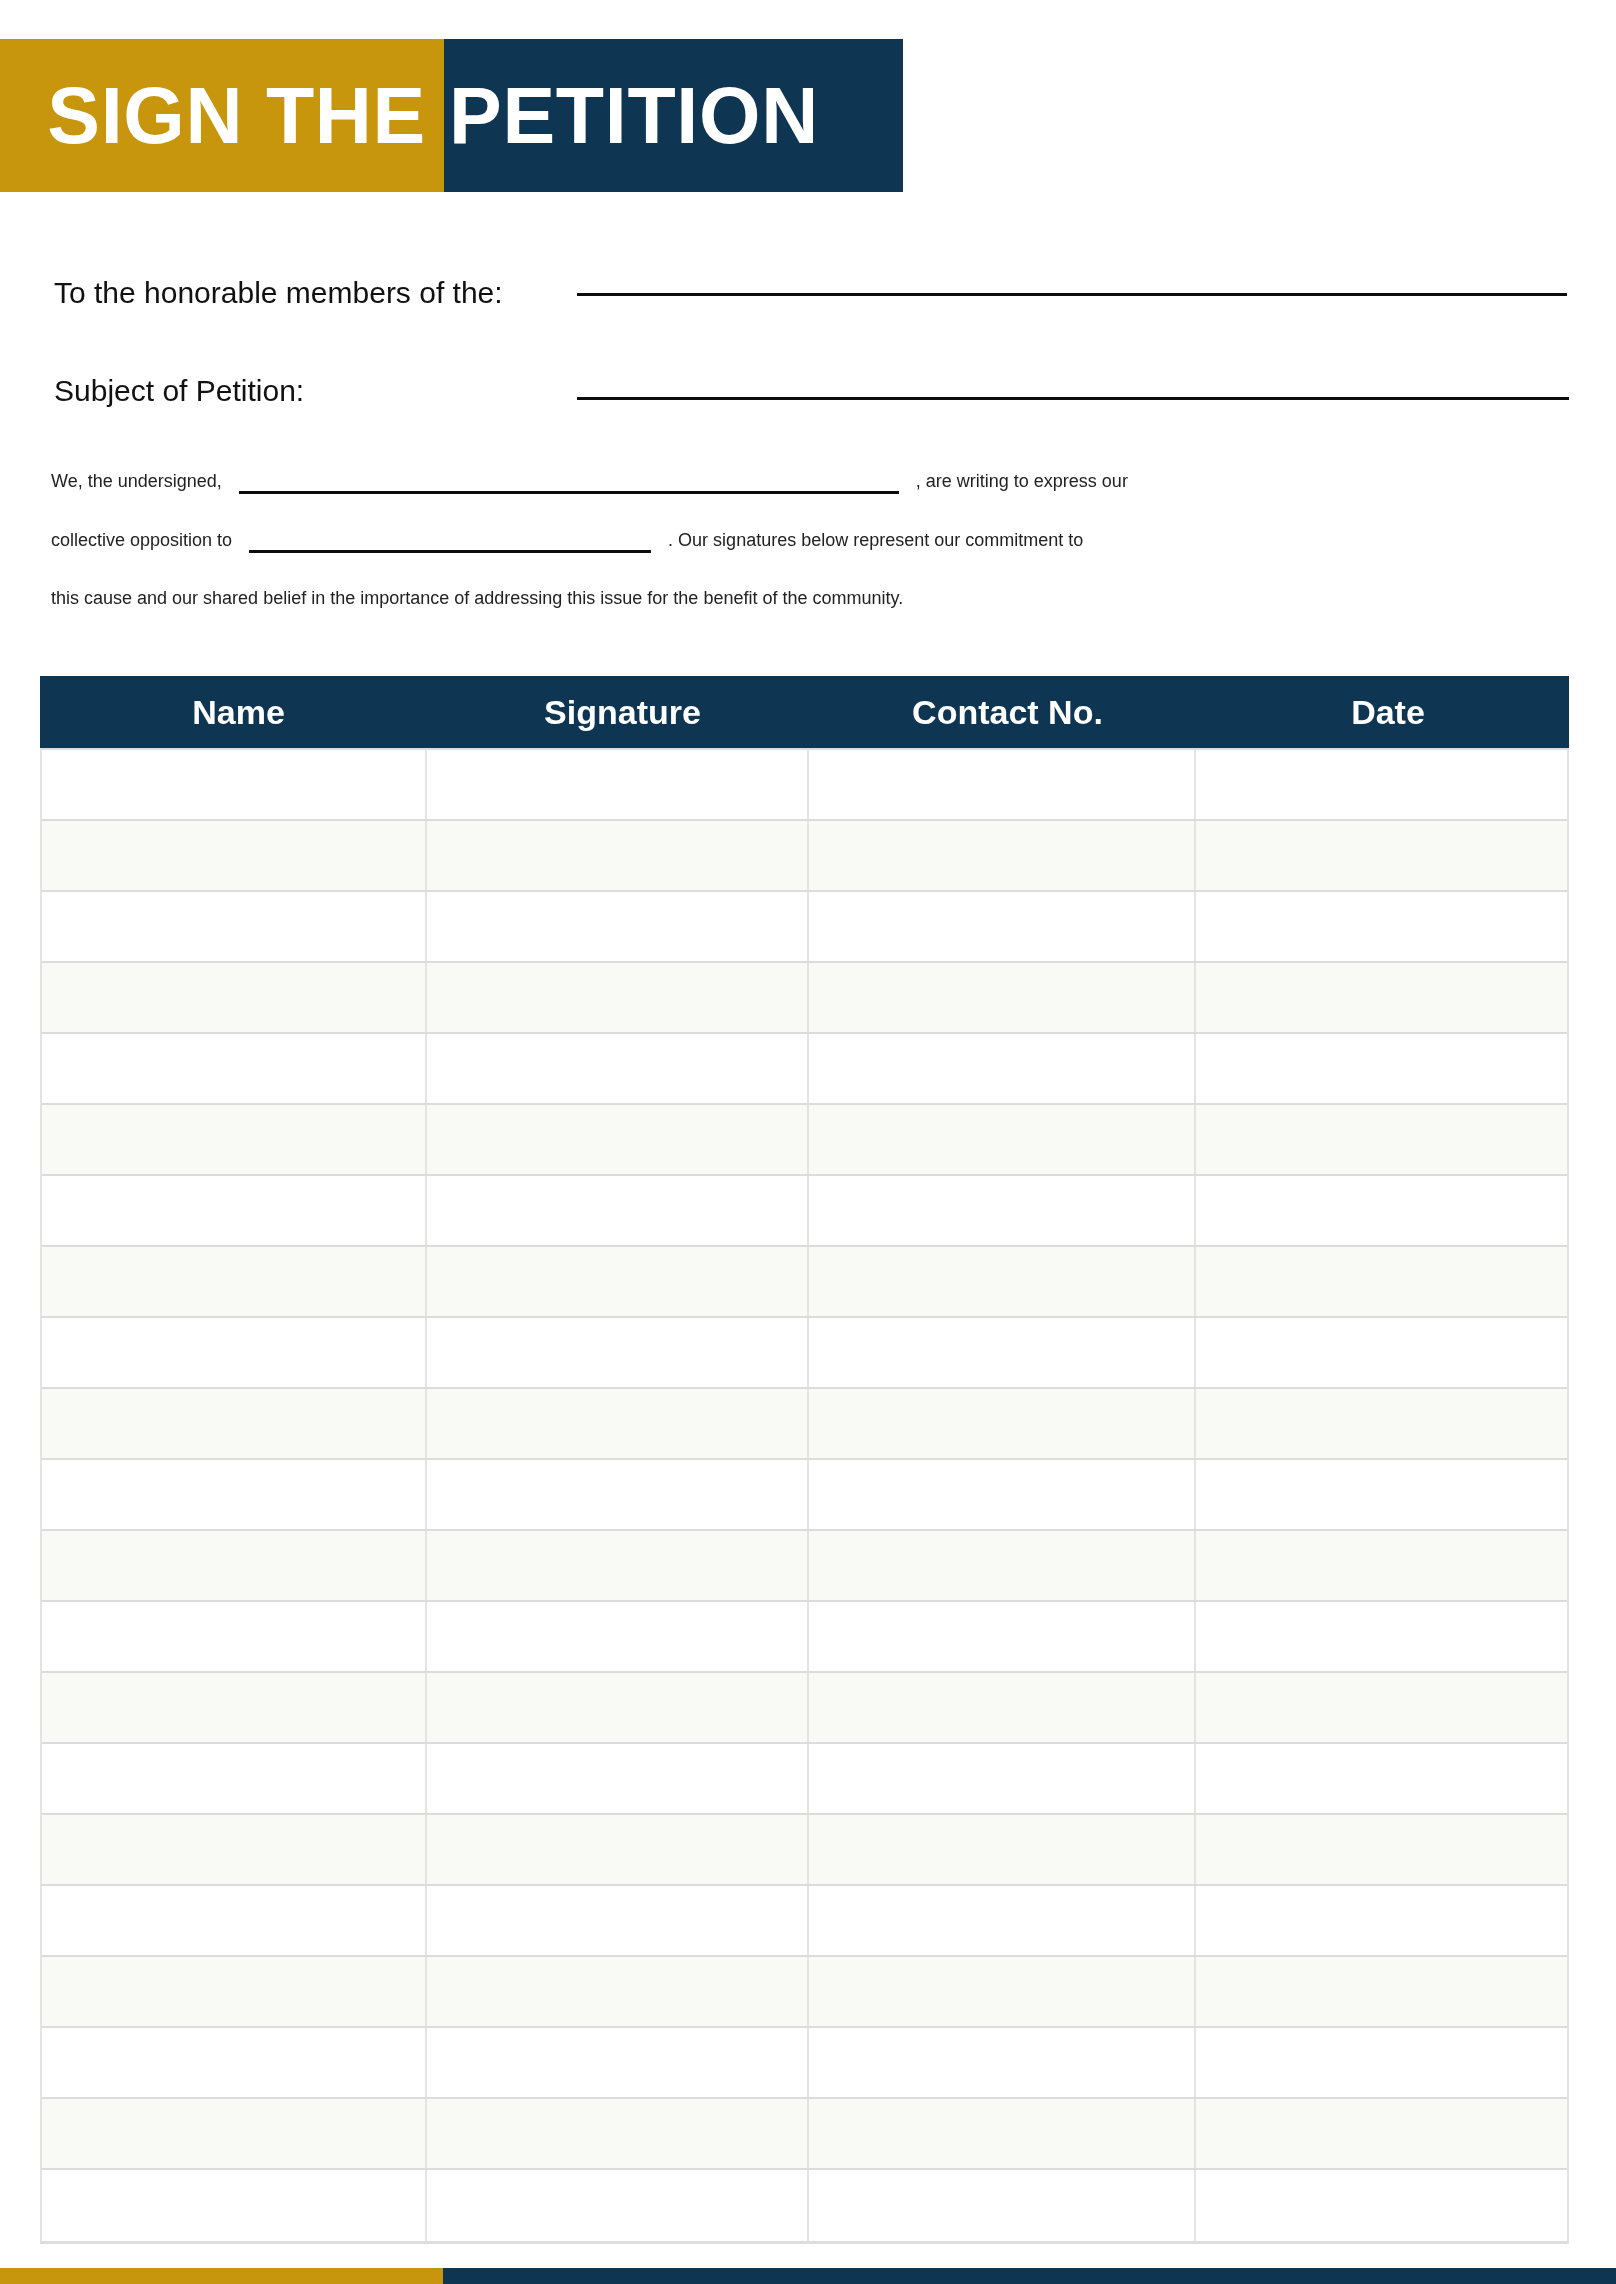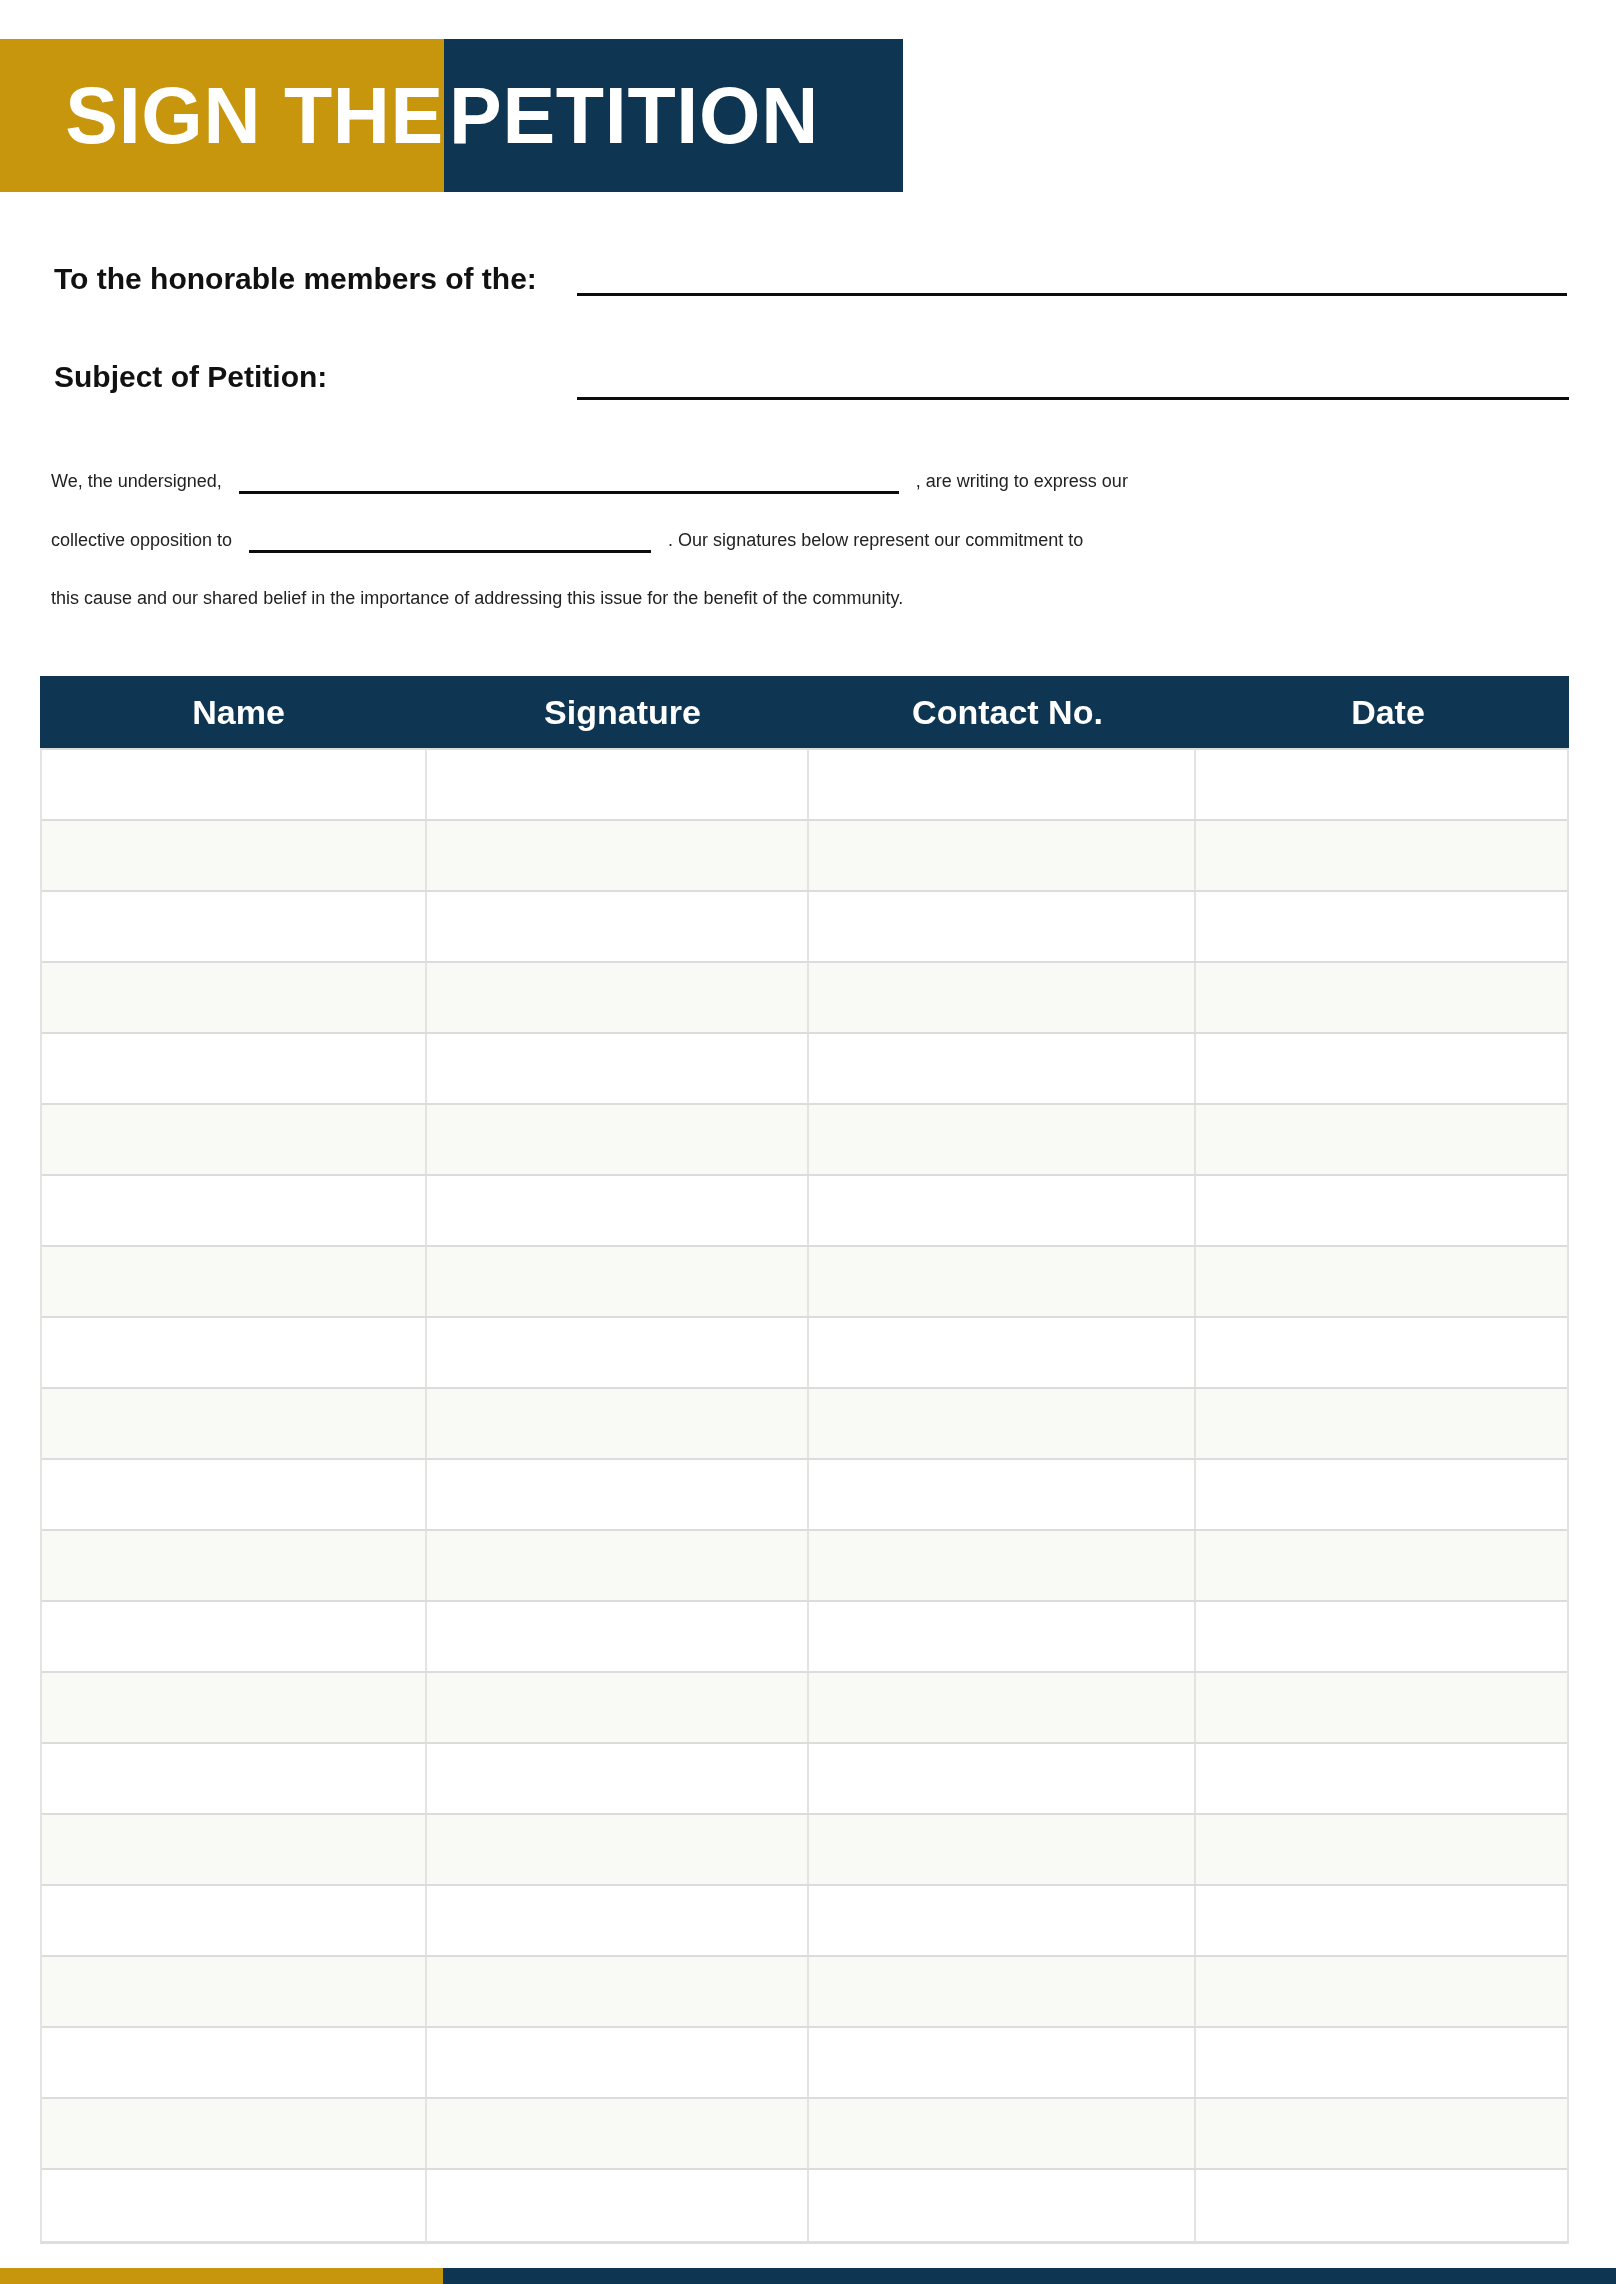--- a/index.html
+++ b/index.html
@@ -27,43 +27,45 @@
   .title-band{
     position:absolute;
     left:0; top:39px;
     width:903px; height:153px;
     display:flex;
   }
   .title-gold{
     width:444px; height:100%;
     background:var(--gold);
     display:flex; align-items:center; justify-content:flex-end;
+    padding-right:18px;
   }
   .title-navy{
     flex:1; height:100%;
     background:var(--navy);
     display:flex; align-items:center;
     padding-left:5px;
   }
   .title-text{
     color:#ffffff;
     font-size:79px;
     font-weight:700;
     letter-spacing:0.7px;
     white-space:nowrap;
   }
 
   
   .field-label{
     position:absolute;
     left:54px;
     font-size:30px;
-    font-weight:700;
+    font-weight:400;
     color:var(--ink);
     white-space:nowrap;
+    margin-top:14px;
   }
   .field-label.f1{top:262px;}
   .field-label.f2{top:360px;}
   .write-line{
     position:absolute;
     border-top:3.3px solid #0c0c0c;
     height:0;
   }
   .write-line.l1{left:577px; top:293px; width:990px;}
   .write-line.l2{left:577px; top:397px; width:992px;}

